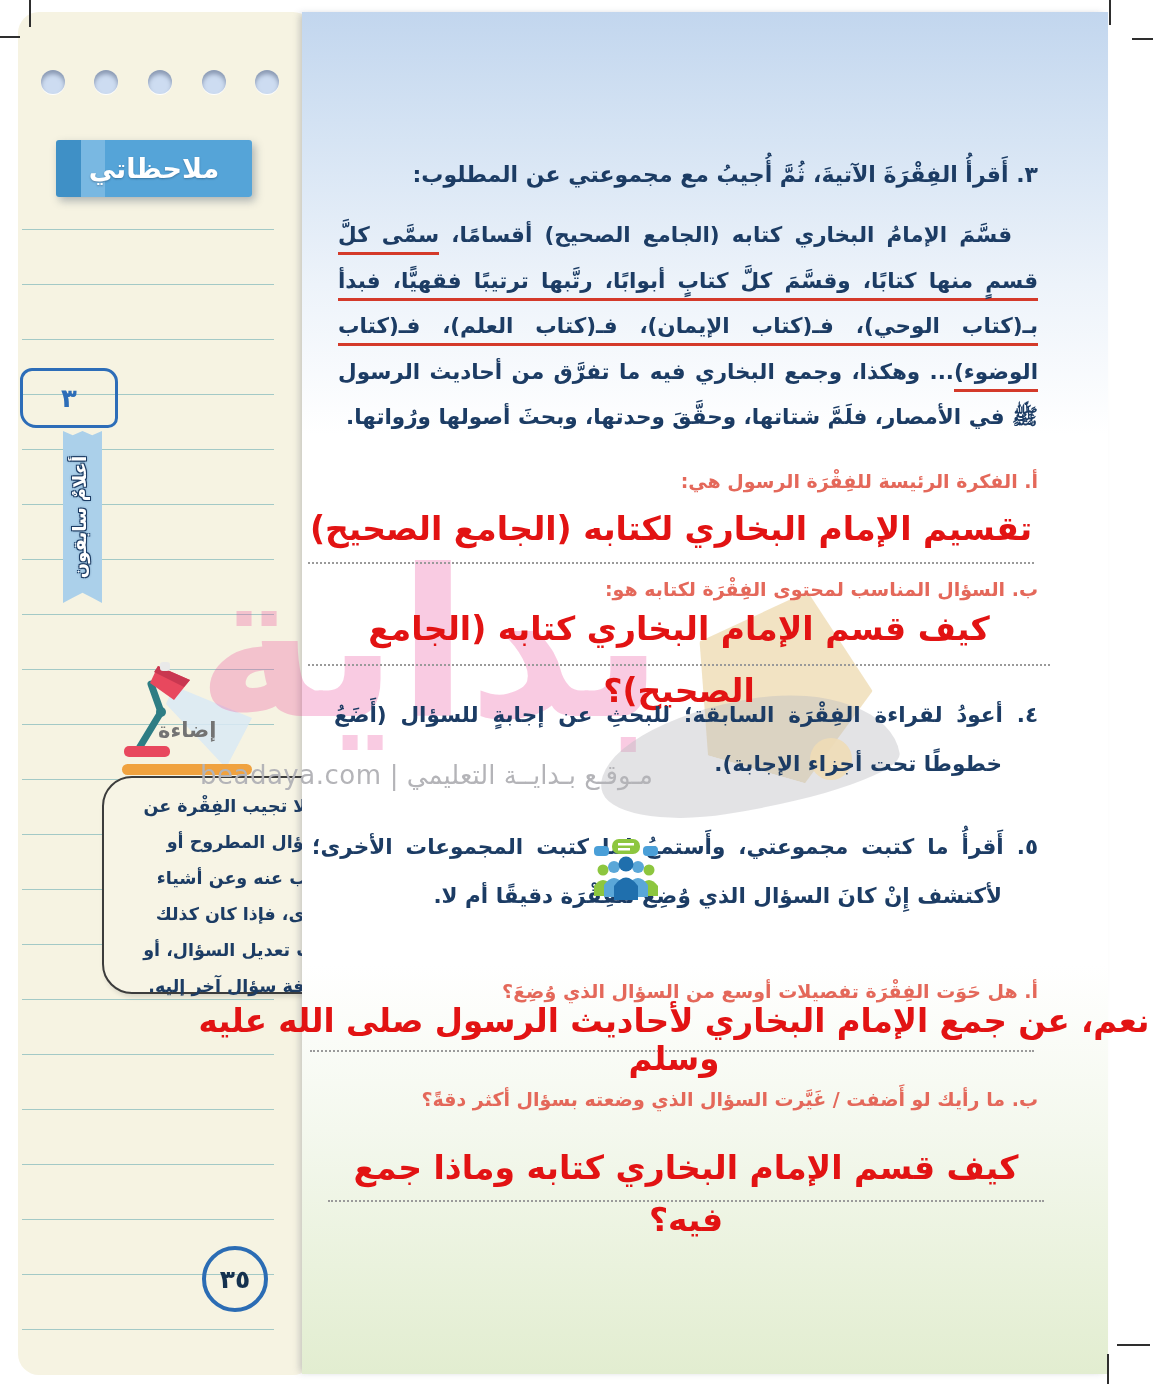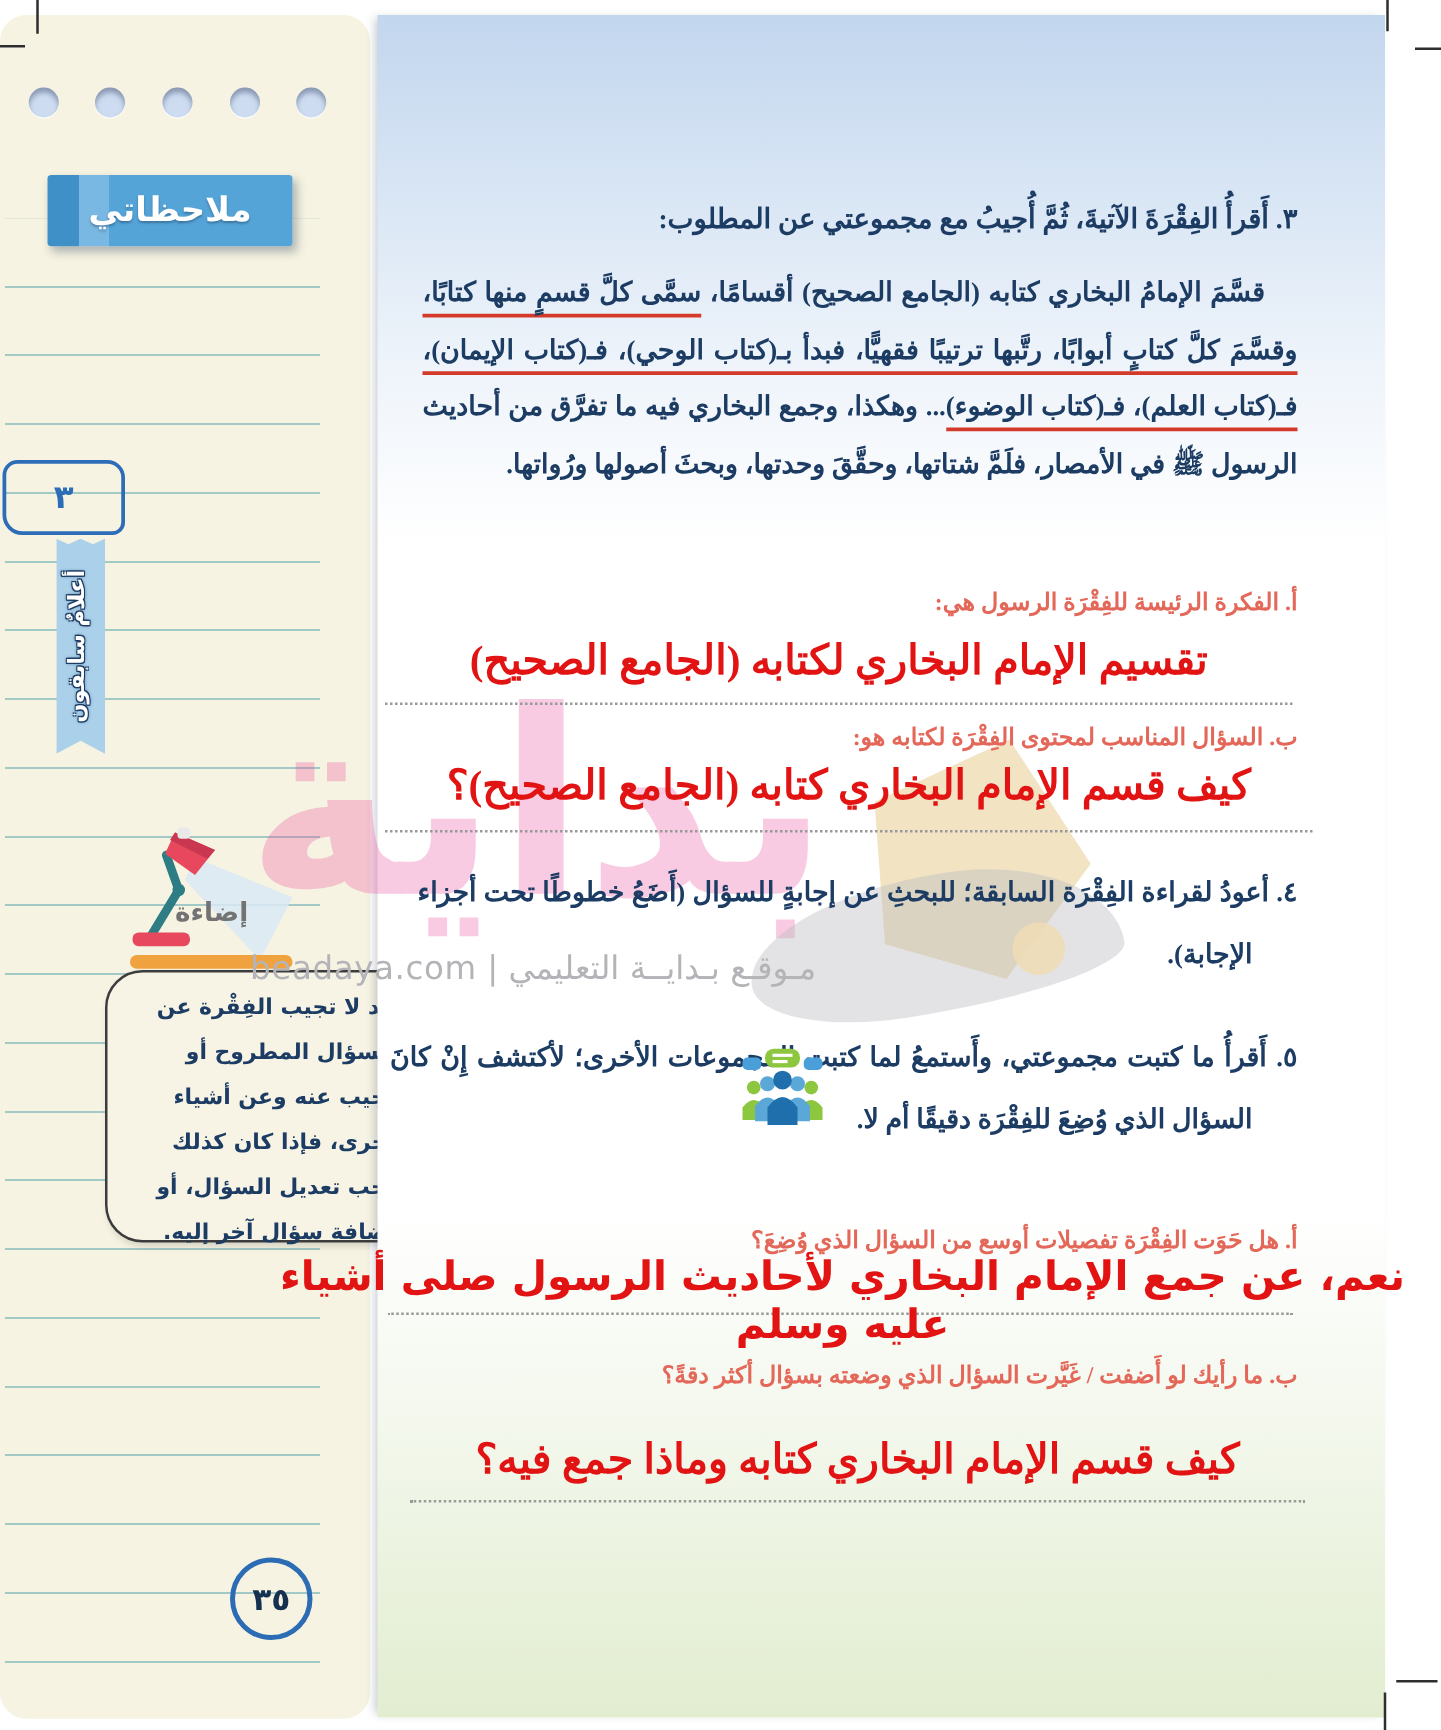--- a/index.html
+++ b/index.html
@@ -3,21 +3,21 @@
 <meta charset="utf-8">
 <style>
   html,body{margin:0;padding:0;background:#ffffff;}
   body{font-family:"DejaVu Sans", sans-serif;}
   #stage{position:relative;width:1153px;height:1384px;background:#ffffff;overflow:hidden;direction:rtl;}
 
   
   .mark{position:absolute;background:#2e2e2e;z-index:9;}
 
   
-  .sidebar{position:absolute;left:0;top:12px;width:296px;height:1363px;background:#f6f3e2;z-index:0;border-radius:21px;}
+  .sidebar{position:absolute;left:18px;top:12px;width:296px;height:1363px;background:#f6f3e2;z-index:0;border-radius:21px;}
   .ruled{position:absolute;left:4px;top:163px;width:252px;bottom:8px;
     background:repeating-linear-gradient(to bottom,transparent 0 53.5px,#a3c9c6 53.5px 55px);}
   .hole{position:absolute;width:24px;height:24px;border-radius:50%;background:#cddcf1;
     box-shadow:inset 0 4px 4px rgba(84,99,128,.55), 0 1px 0 rgba(255,255,255,.9);}
   .notes-tab{position:absolute;left:38px;top:128px;width:196px;height:57px;border-radius:3px;
     background:linear-gradient(to right,#3f90c6 0 13%,#79b8e2 13% 25%,#55a4d8 25% 100%);
     box-shadow:3px 4px 8px rgba(40,60,90,.35);display:flex;align-items:center;justify-content:center;z-index:3;}
   .notes-tab span{color:#ffffff;font-weight:bold;font-size:27px;text-shadow:0 1px 2px rgba(20,50,80,.4);}
   .unit-box{position:absolute;left:2px;top:356px;width:92px;height:54px;border:3.5px solid #2d6db8;
     border-radius:12px 14px 10px 16px;display:flex;align-items:center;justify-content:center;z-index:3;}
@@ -47,21 +47,21 @@
   .wm-logo{left:110px;top:538px;width:640px;text-align:center;font-size:205px;line-height:215px;
     font-weight:bold;color:#ec4899;opacity:.28;}
   .wm-nib{left:692px;top:588px;width:180px;height:185px;background:#efdcb4;opacity:.8;
     clip-path:polygon(50% 0%,100% 42%,78% 100%,22% 100%,0% 42%);transform:rotate(16deg);}
   .wm-swoosh{left:598px;top:700px;width:300px;height:110px;background:#bcbcc1;opacity:.42;
     border-radius:55% 45% 60% 40%/60% 70% 30% 40%;transform:rotate(-9deg);}
   .wm-circle{left:810px;top:738px;width:42px;height:42px;background:#eedbb6;opacity:.9;border-radius:50%;}
   .wm-site{left:200px;top:760px;width:540px;font-size:26px;color:#b4b4b8;letter-spacing:.5px;text-align:left;}
 
   
-  .content{position:absolute;left:302px;top:12px;width:806px;height:1192px;z-index:2;color:#1c3c64;font-family:Liberation Serif, serif;}
+  .content{position:absolute;left:302px;top:12px;width:806px;height:1192px;z-index:2;color:#1c3c64;}
   .q-head{position:absolute;right:70px;top:150px;font-size:22px;font-weight:bold;}
   .para{position:absolute;right:70px;left:36px;top:200px;font-size:21.5px;font-weight:bold;
     line-height:45.5px;text-align:justify;text-indent:26px;}
   .para .u{border-bottom:3px solid #d43a2a;padding-bottom:5px;}
   .lbl{position:absolute;right:70px;color:#e4685a;font-weight:bold;font-size:19px;}
   .ans{position:absolute;color:#e21313;font-weight:bold;text-align:center;
     border-bottom:2.5px dotted #9a9a9a;}
   .ans1{top:488px;right:74px;left:6px;height:62px;font-size:33px;line-height:58px;}
   .ans2{top:586px;right:58px;left:6px;height:66px;font-size:33px;line-height:62px;}
   .ans4{top:1130px;right:64px;left:26px;height:58px;font-size:33px;line-height:52px;}
@@ -168,15 +168,15 @@
         <path d="M24,48 q12,-17 24,0 l0,14 l-24,0 z" fill="#1f6fad"></path>
     </svg>
 
     <div class="lbl" style="top:968px;">أ. هل حَوَت الفِقْرَة تفصيلات أوسع من السؤال الذي وُضِعَ؟</div>
     <div class="dotted3"></div>
 
     <div class="lbl" style="top:1076px;">ب. ما رأيك لو أَضفت / غَيَّرت السؤال الذي وضعته بسؤال أكثر دقةً؟</div>
     <div class="ans ans4">كيف قسم الإمام البخاري كتابه وماذا جمع فيه؟</div>
   </div>
 
-  <div class="ans3">نعم، عن جمع الإمام البخاري لأحاديث الرسول صلى أشياء عليه وسلم</div>
+  <div class="ans3">نعم، عن جمع الإمام البخاري لأحاديث الرسول صلى الله عليه وسلم</div>
 
 </div>
 
 </body></html>

